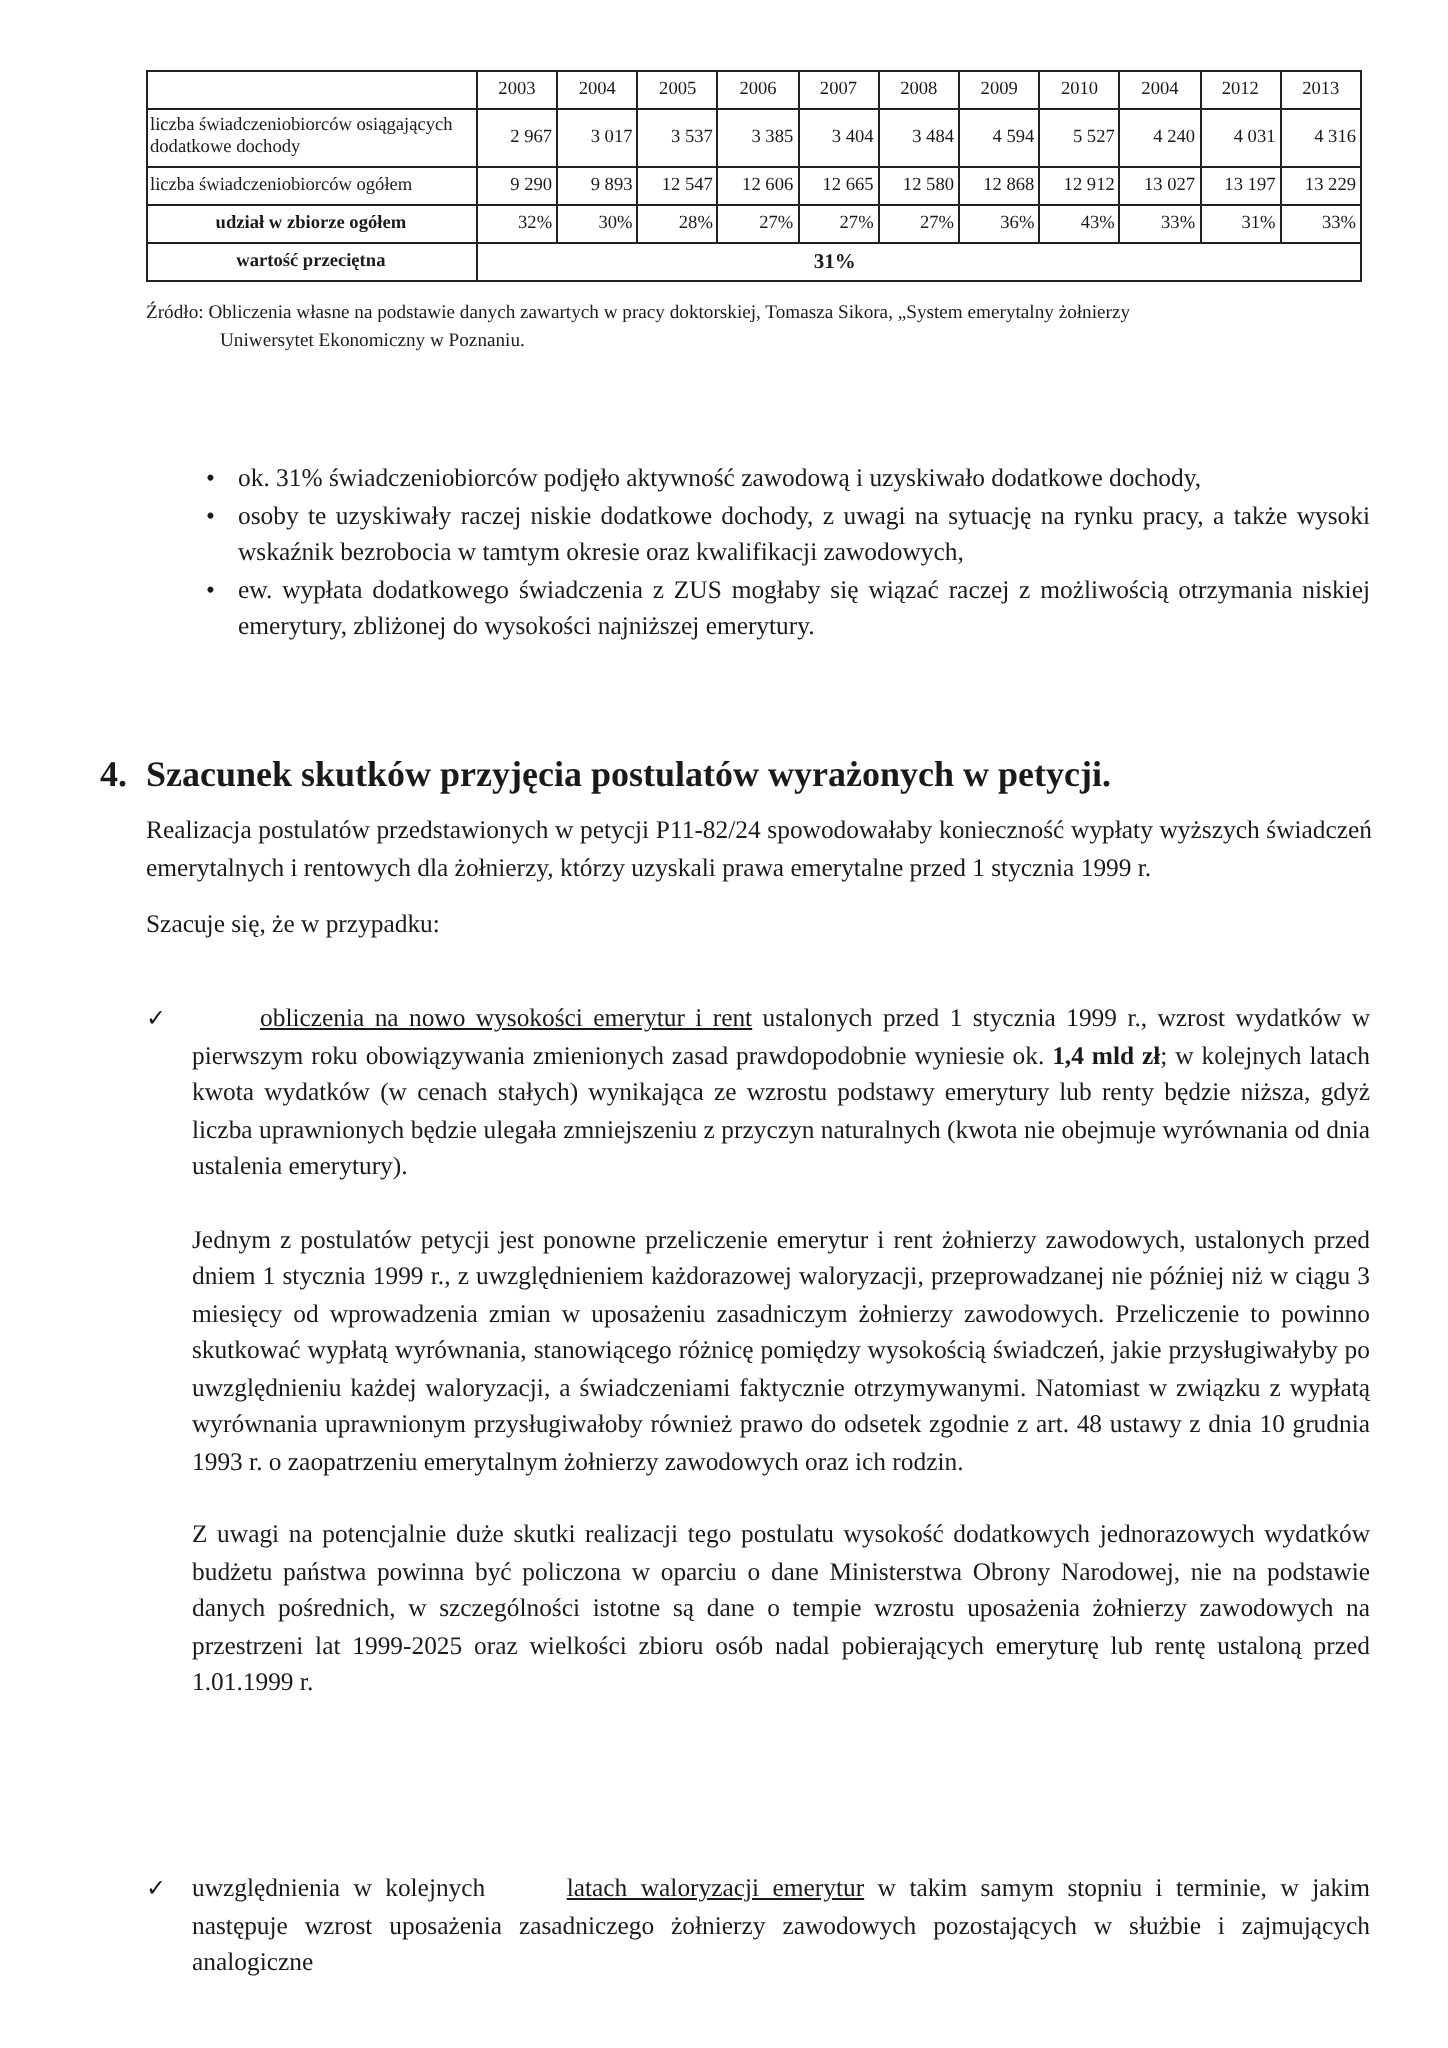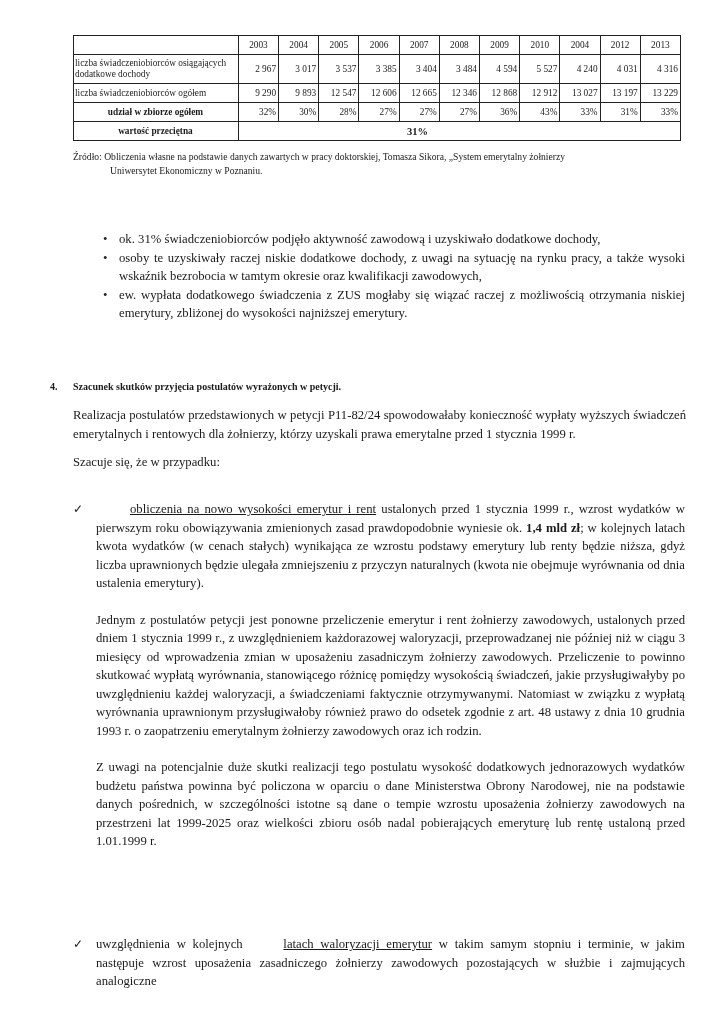--- a/index.html
+++ b/index.html
@@ -35,21 +35,21 @@
 
   .body-text { font-size: 12.7px; line-height: 18.5px; text-align: justify; }
 
   .conclusions { position: absolute; left: 73px; top: 230px; width: 612px; }
   .conclusions .lead-label { text-decoration: underline; }
   .conclusions ul { margin: 0; padding: 0; list-style: none; }
   .conclusions li { position: relative; padding-left: 46px; }
   .conclusions li .bullet { position: absolute; left: 30px; top: 0; }
 
   .section { position: absolute; left: 50px; top: 378px; width: 636px; }
-  .section .heading { font-weight: bold; font-size: 10px; line-height: 18px; }
+  .section .heading { font-weight: bold; font-size: 18px; line-height: 18px; }
   .section .heading .num { display: inline-block; width: 23px; }
   .section .para { margin-left: 23px; margin-top: 10px; }
 
   .check-item { position: absolute; left: 73px; width: 612px; }
   .check-item .check { position: absolute; left: 0; top: 0; font-size: 12px; }
   .check-item .content { margin-left: 23px; }
   .check-item .u { text-decoration: underline; margin-left: 34px; }
   .check-item .b { font-weight: bold; }
   .check-item .para { margin-top: 18px; }
 </style>
@@ -88,21 +88,21 @@
       <td class="num">4 031</td>
       <td class="num">4 316</td>
     </tr>
     <tr class="row-h">
       <td class="label">liczba świadczeniobiorców ogółem</td>
       <td class="num">9 290</td>
       <td class="num">9 893</td>
       <td class="num">12 547</td>
       <td class="num">12 606</td>
       <td class="num">12 665</td>
-      <td class="num">12 346</td>
+      <td class="num">12 580</td>
       <td class="num">12 868</td>
       <td class="num">12 912</td>
       <td class="num">13 027</td>
       <td class="num">13 197</td>
       <td class="num">13 229</td>
     </tr>
     <tr class="row-h">
       <td class="label bold-label">udział w zbiorze ogółem</td>
       <td class="num">32%</td>
       <td class="num">30%</td>

